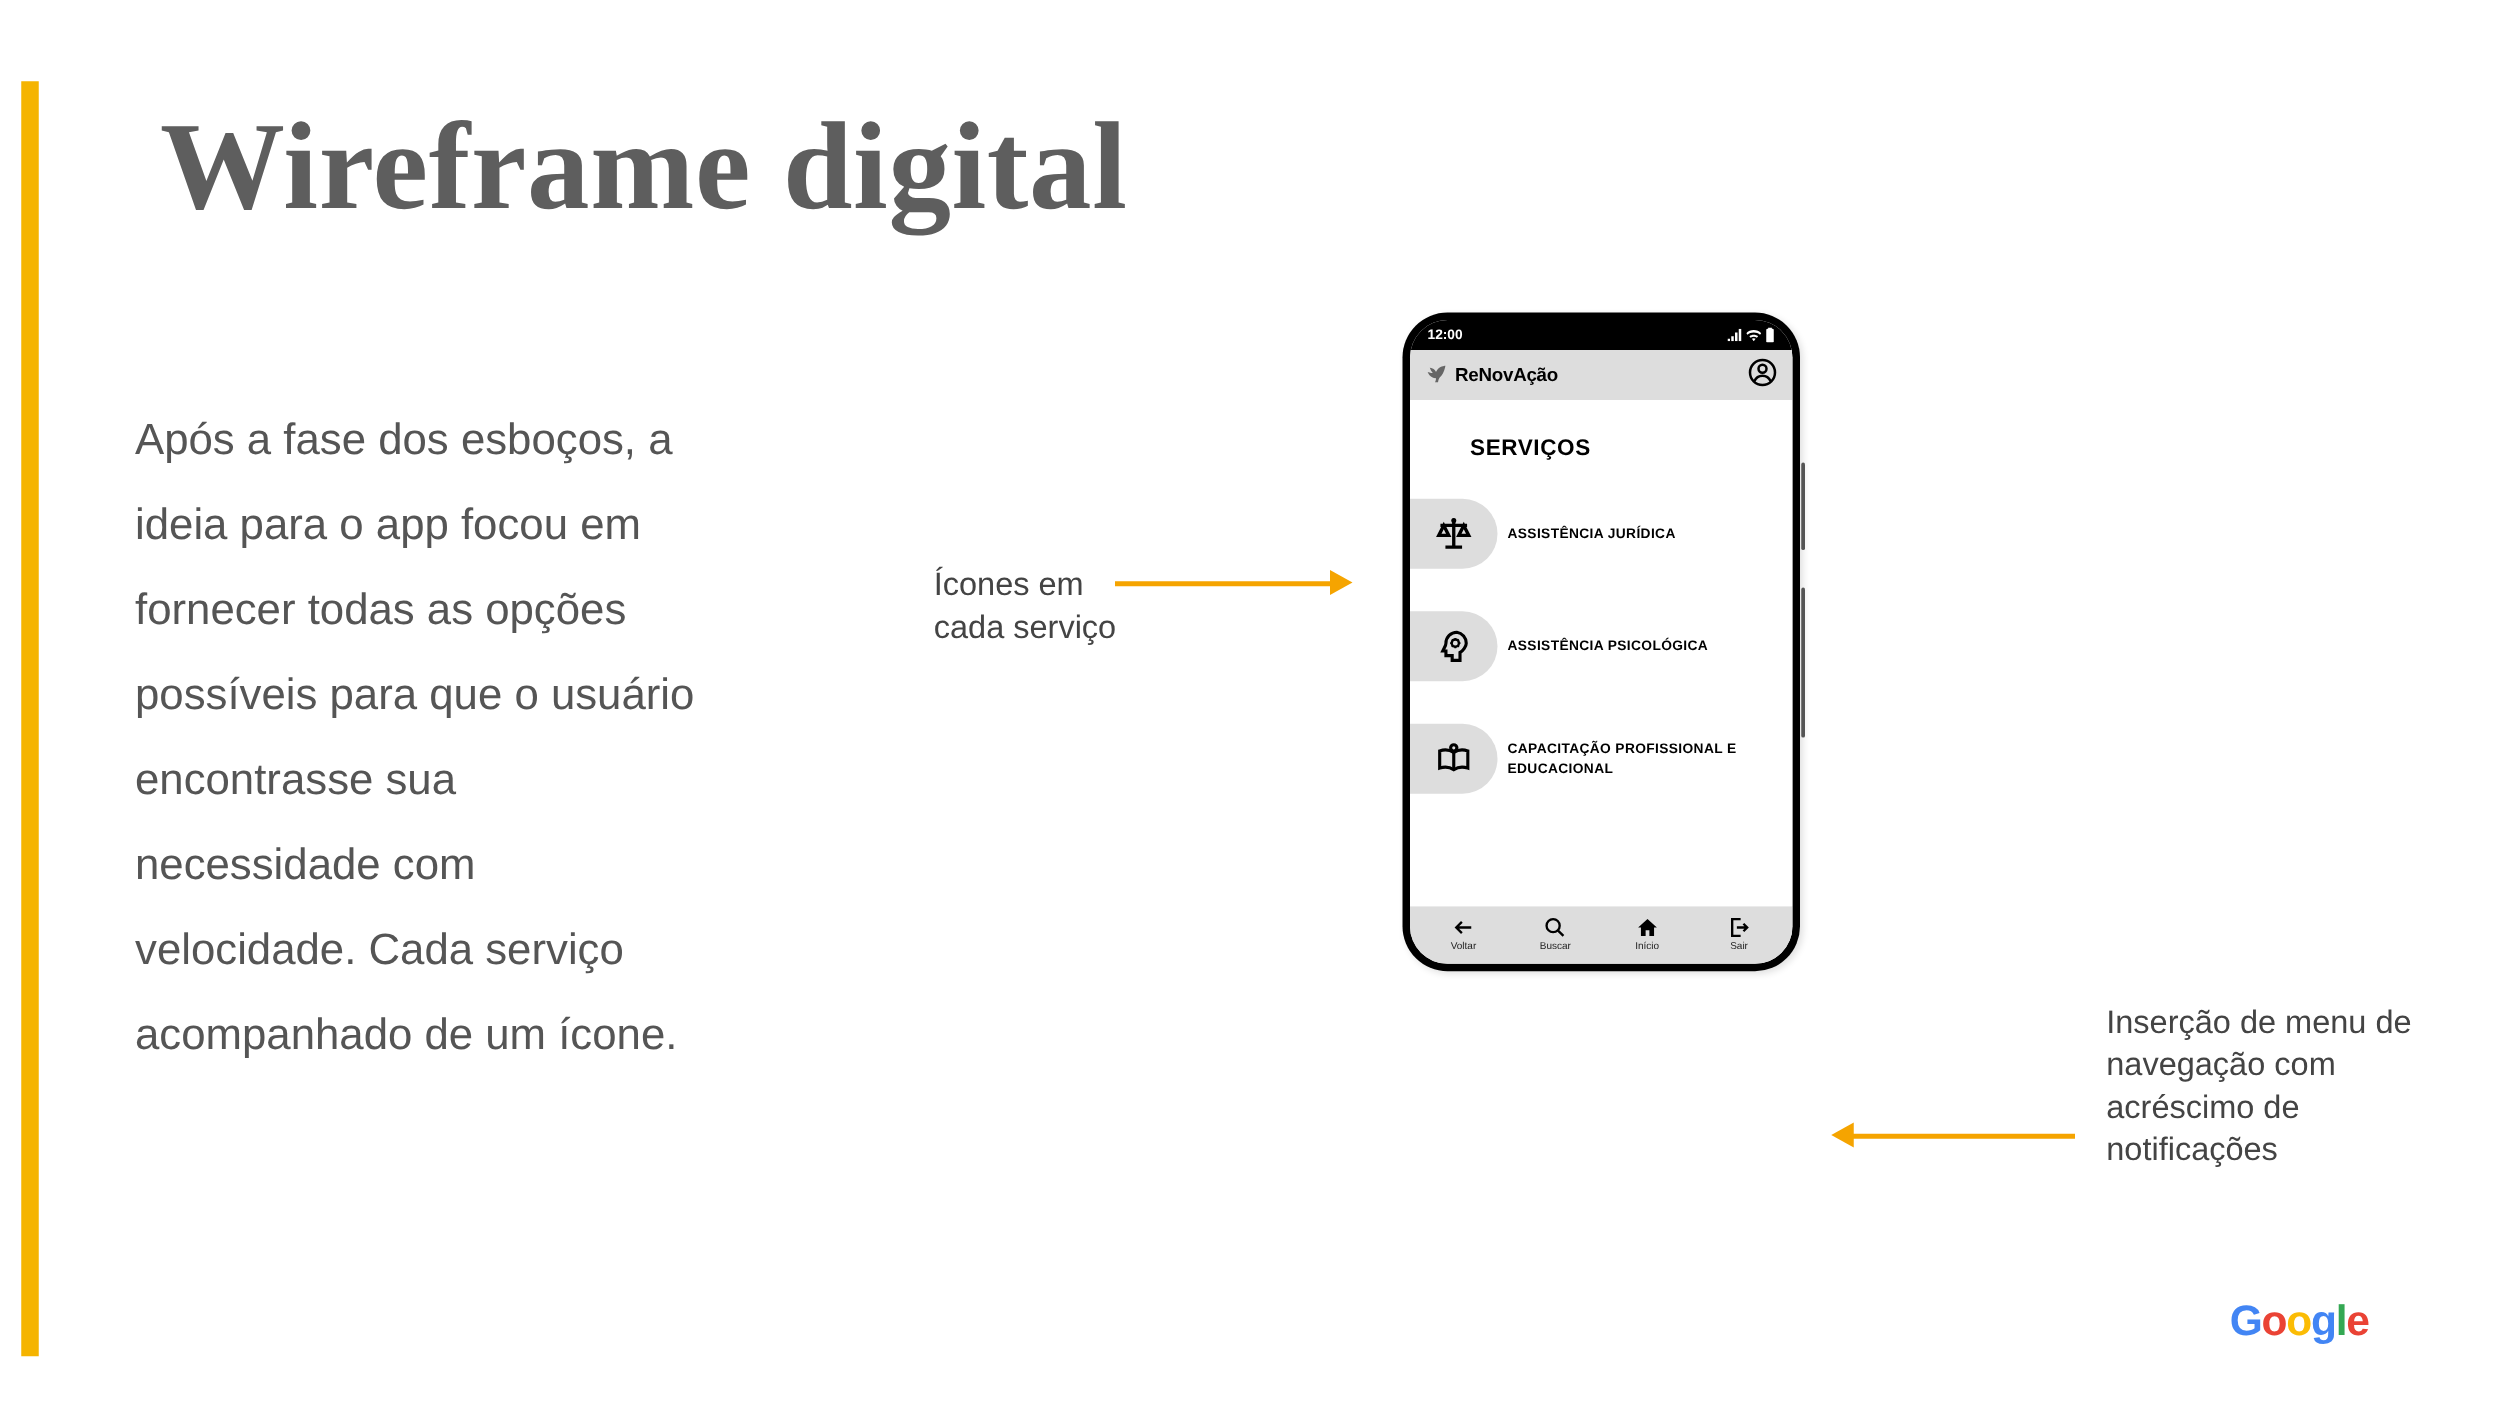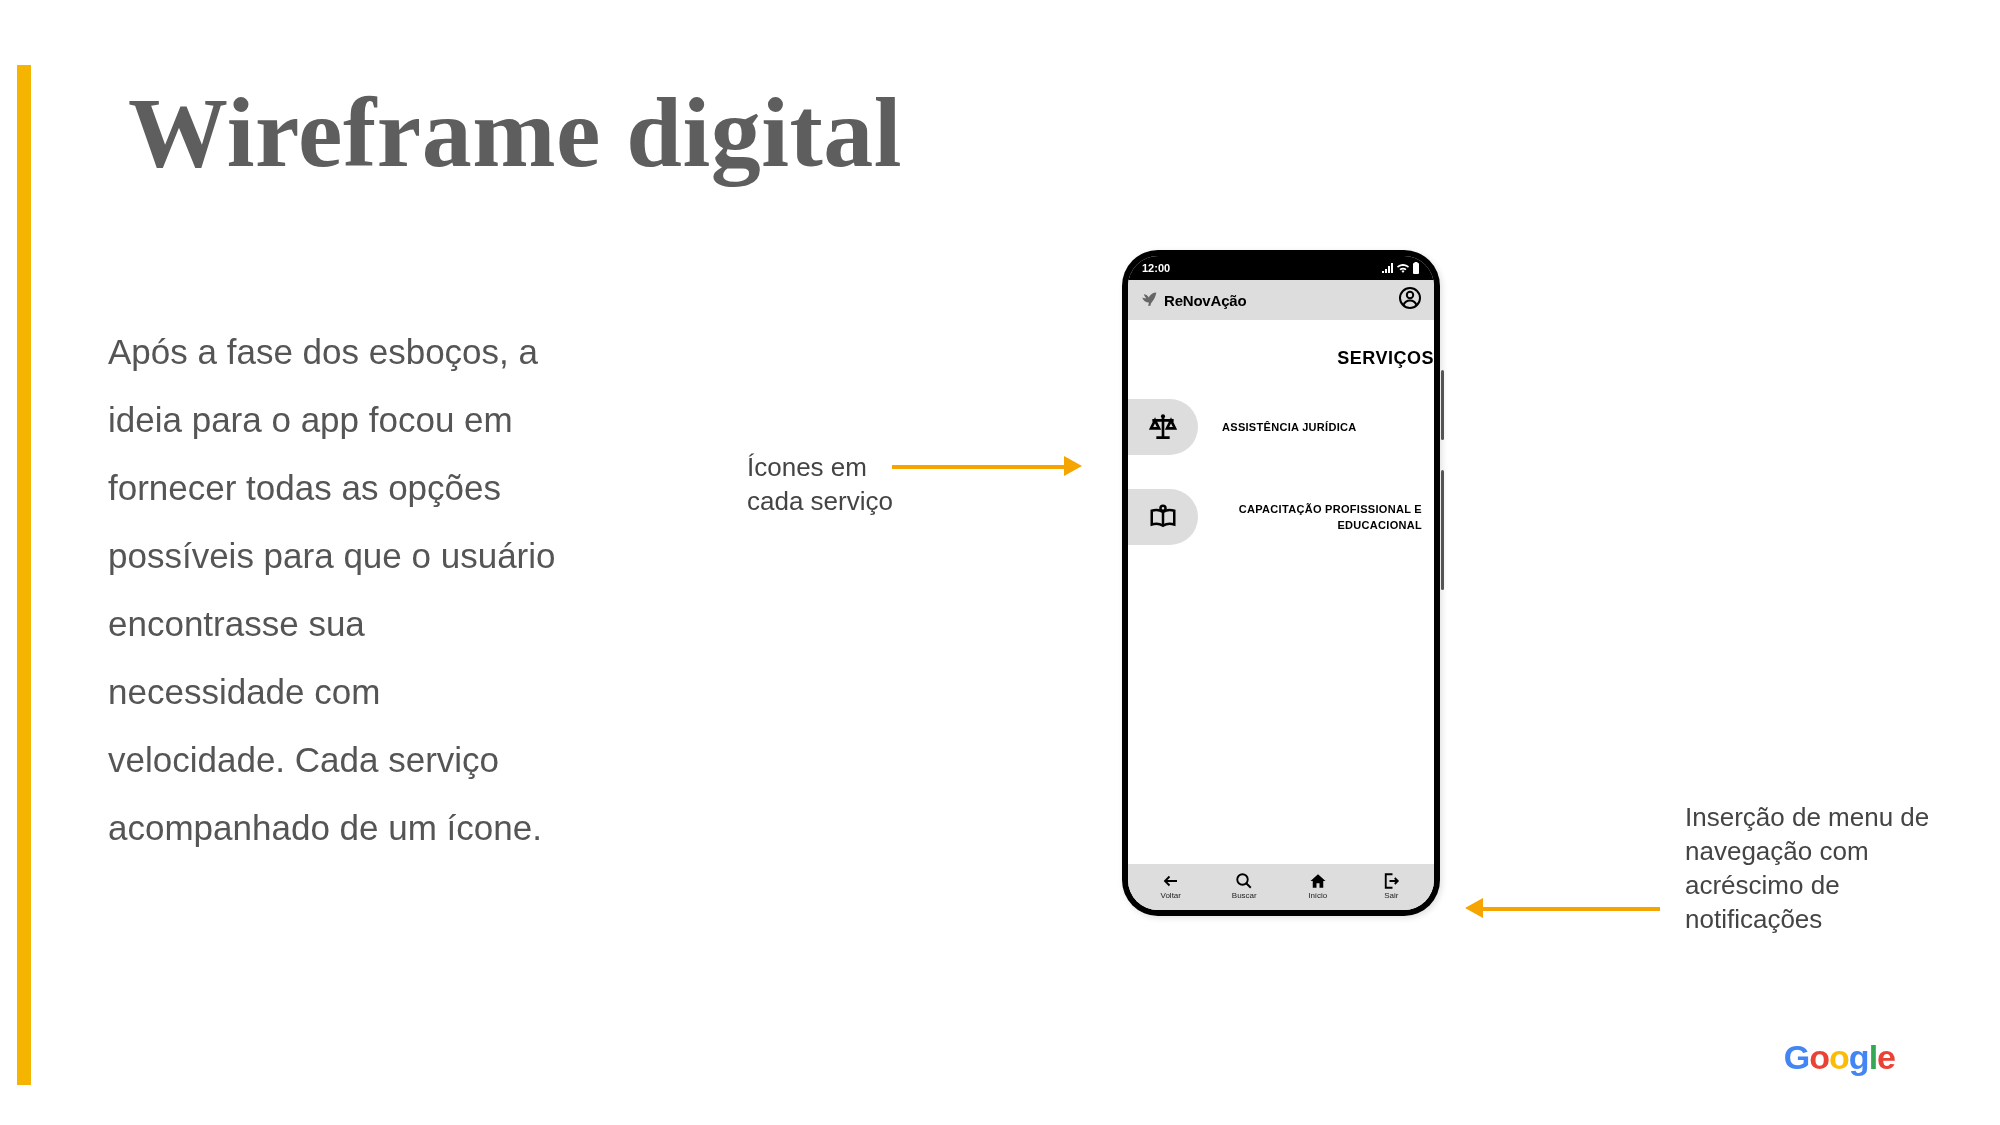--- a/index.html
+++ b/index.html
@@ -118,25 +118,24 @@
       border-top: 10px solid transparent;
       border-bottom: 10px solid transparent;
     }
 
     
     .phone {
       position: absolute;
       left: 1122px;
       top: 250px;
       width: 318px;
-      height: 666px;
+      height: 527px;
       background: #000;
       border-radius: 36px;
       box-shadow: 2px 2px 6px rgba(0,0,0,0.12);
-      text-align: right;
     }
     .phone::after { 
       content: "";
       position: absolute;
       right: -4px;
       top: 120px;
       width: 3px;
       height: 70px;
       background: #555;
       border-radius: 2px;
@@ -210,21 +209,21 @@
     .section-title {
       font-weight: 800;
       font-size: 18px;
       letter-spacing: 0.5px;
       margin: 0 0 30px 48px;
     }
 
     .service-item {
       display: flex;
       align-items: center;
-      gap: 24px;
+      gap: 8px;
       margin-bottom: 34px;
     }
     .service-icon-wrap {
       width: 70px;
       height: 56px;
       background: #ddd;
       border-top-right-radius: 28px;
       border-bottom-right-radius: 28px;
       display: flex;
       align-items: center;
@@ -341,20 +340,30 @@
         <div class="service-icon-wrap">
           <svg width="32" height="32" viewBox="0 0 24 24">
               <path fill="none" stroke="#000" stroke-width="2" d="M12 3v17M7 20h10M4 7h16M6 7l-3 6h6l-3-6zm12 0l-3 6h6l-3-6z"></path>
               <circle cx="12" cy="4" r="1.5" fill="#000"></circle>
             </svg>
         </div>
         <div class="service-label">ASSISTÊNCIA JURÍDICA</div>
       </div>
 
 
+      <div class="service-item">
+        <div class="service-icon-wrap">
+          <svg width="30" height="30" viewBox="0 0 24 24">
+              <path fill="none" stroke="#000" stroke-width="2" d="M14 3a7 7 0 0 0-7 7c0 1 0 1-1 3l-1 2h2v3h4v3h5v-5c2-1 4-4 4-6a7 7 0 0 0-6-7z"></path>
+              <circle cx="13" cy="10" r="2.3" fill="none" stroke="#000" stroke-width="1.5"></circle>
+              <path stroke="#000" stroke-width="1.2" d="M13 7.7v-1M13 12.3v1M10.7 10h-1M15.3 10h1M11.4 8.4l-.7-.7M14.6 11.6l.7.7M11.4 11.6l-.7.7M14.6 8.4l.7-.7"></path>
+            </svg>
+        </div>
+        <div class="service-label">ASSISTÊNCIA PSICOLÓGICA</div>
+      </div>
 
       <div class="service-item">
         <div class="service-icon-wrap">
           <svg width="30" height="30" viewBox="0 0 24 24">
               <path fill="none" stroke="#000" stroke-width="2" d="M3 7v11c3-1 6-1 9 1 3-2 6-2 9-1V7c-3-1-6-1-9 1-3-2-6-2-9-1z"></path>
               <path stroke="#000" stroke-width="2" d="M12 8v11"></path>
               <circle cx="12" cy="5" r="2" fill="none" stroke="#000" stroke-width="2"></circle>
             </svg>
         </div>
         <div class="service-label">CAPACITAÇÃO PROFISSIONAL E EDUCACIONAL</div>

